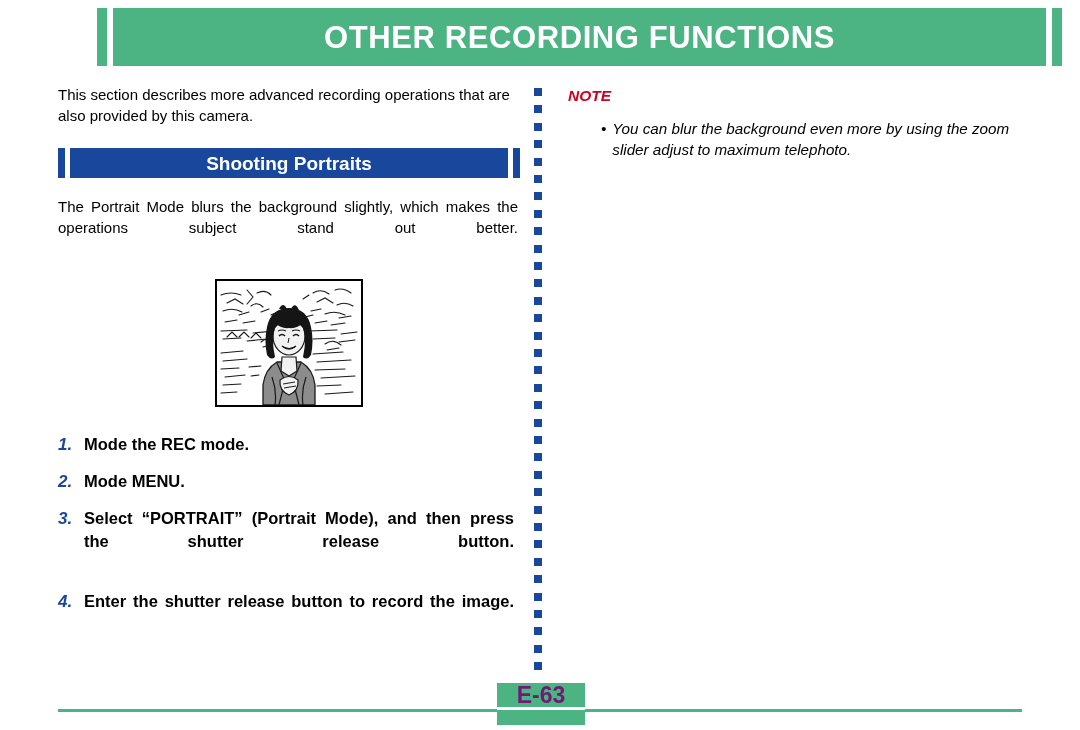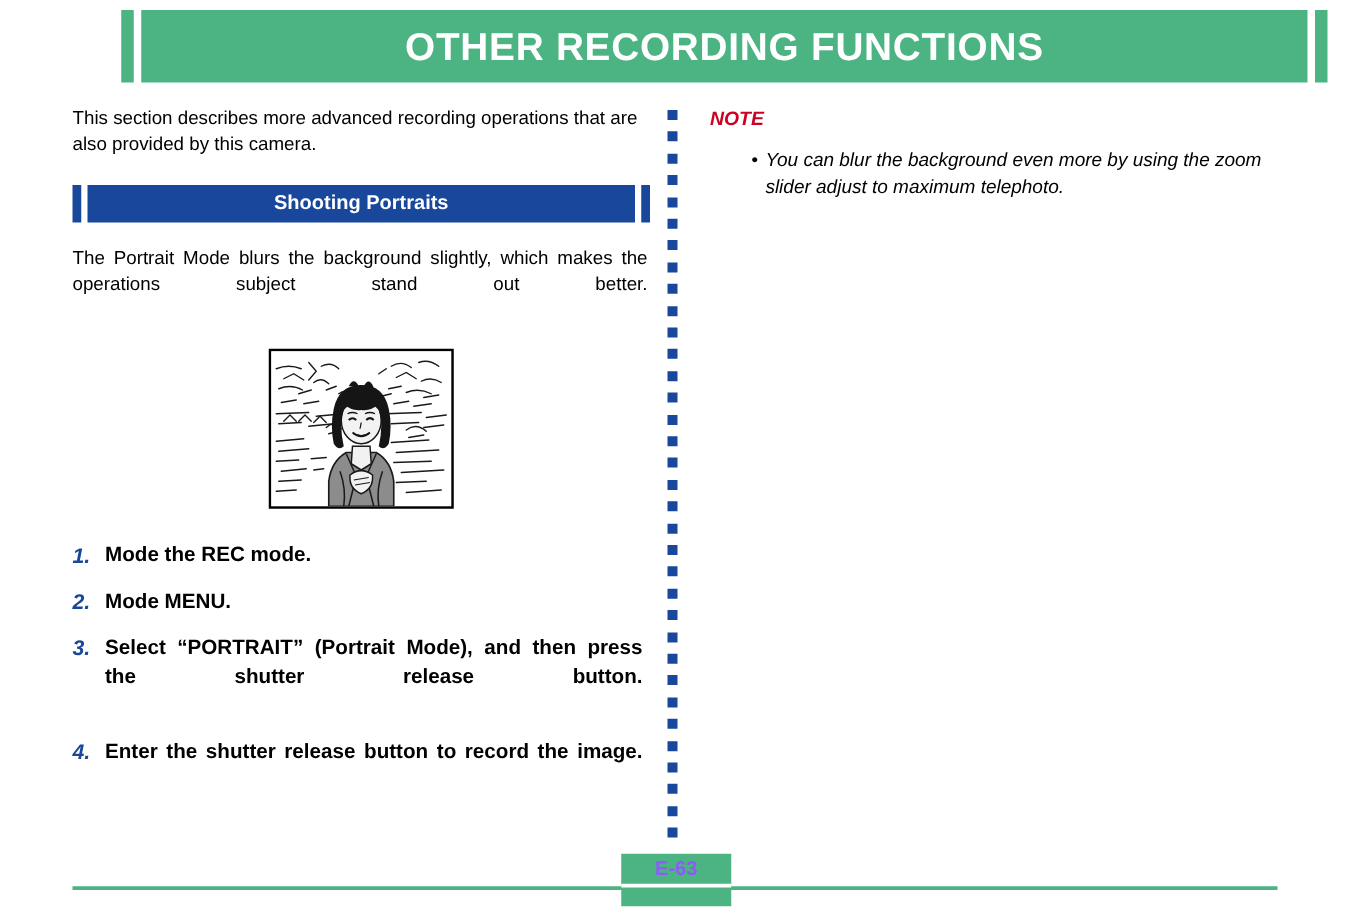--- a/index.html
+++ b/index.html
@@ -102,21 +102,21 @@
     top: 0;
     width: 438px;
     height: 30px;
     background: #18479b;
     display: flex;
     align-items: center;
     justify-content: center;
   }
   #section-title {
     color: #ffffff;
-    font-size: 16px;
+    font-size: 19px;
     font-weight: bold;
     line-height: 1;
     white-space: nowrap;
   }
 
   
   #illustration-wrap {
     margin-top: 20px;
     width: 462px;
     display: flex;
@@ -244,22 +244,22 @@
   }
   #page-number {
     position: absolute;
     left: 497px;
     top: 683px;
     width: 88px;
     height: 25px;
     display: flex;
     align-items: center;
     justify-content: center;
-    color: #8b5cf6;
-    font-size: 16px;
+    color: #701a75;
+    font-size: 23px;
     font-weight: bold;
     line-height: 1;
   }
 </style>
 </head>
 <body>
 
 <div id="header-banner">
   <div class="hdr-tick left" style="background: rgb(76, 180, 131);"></div>
   <div id="header-bar" style="background: rgb(76, 180, 131);">

